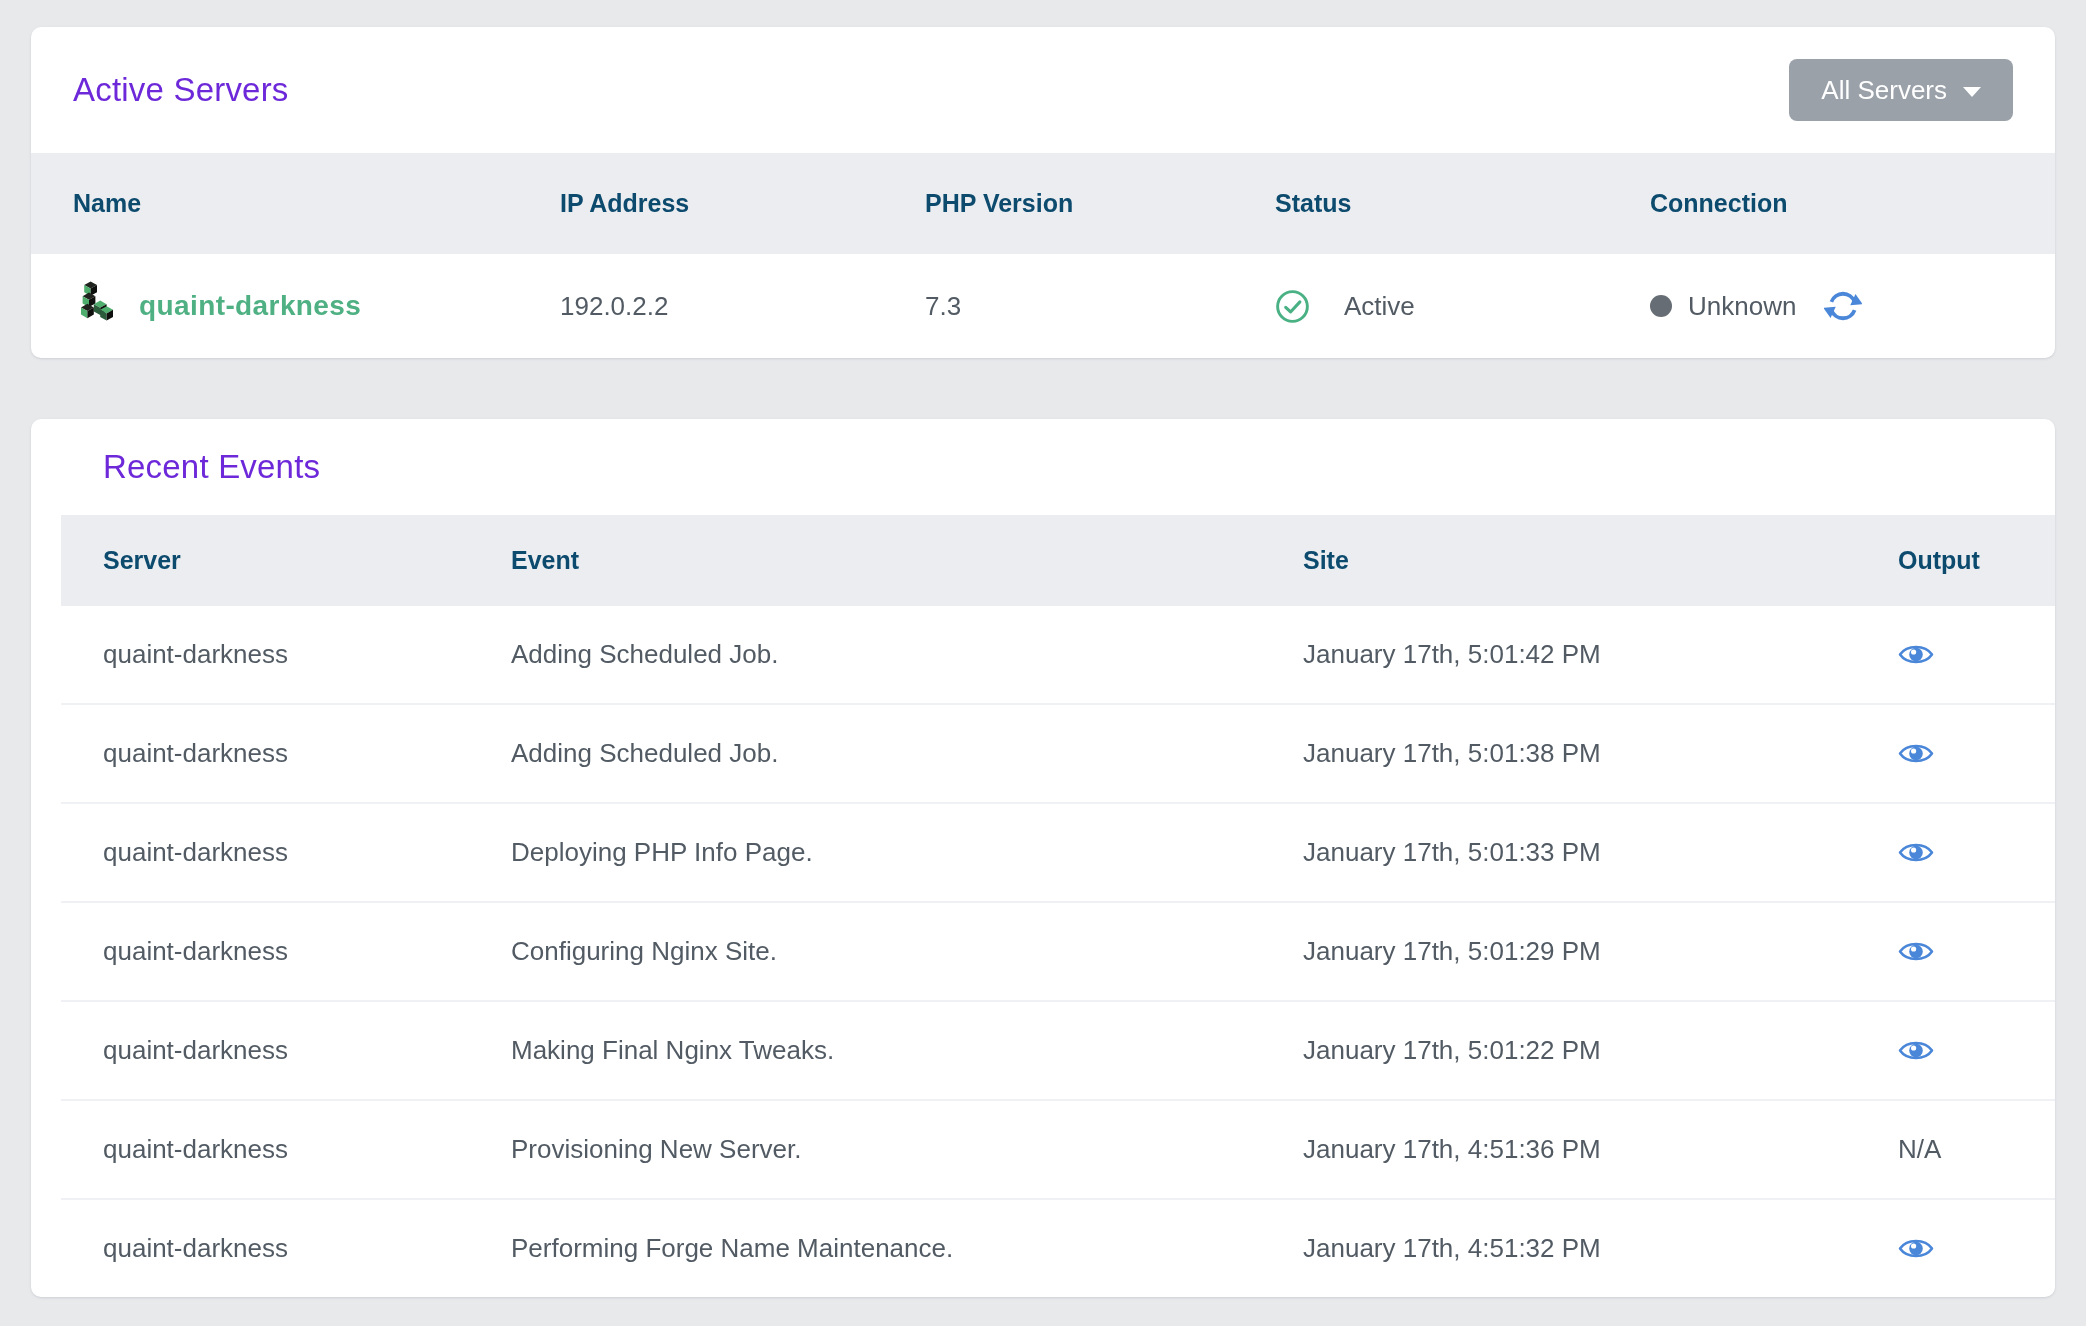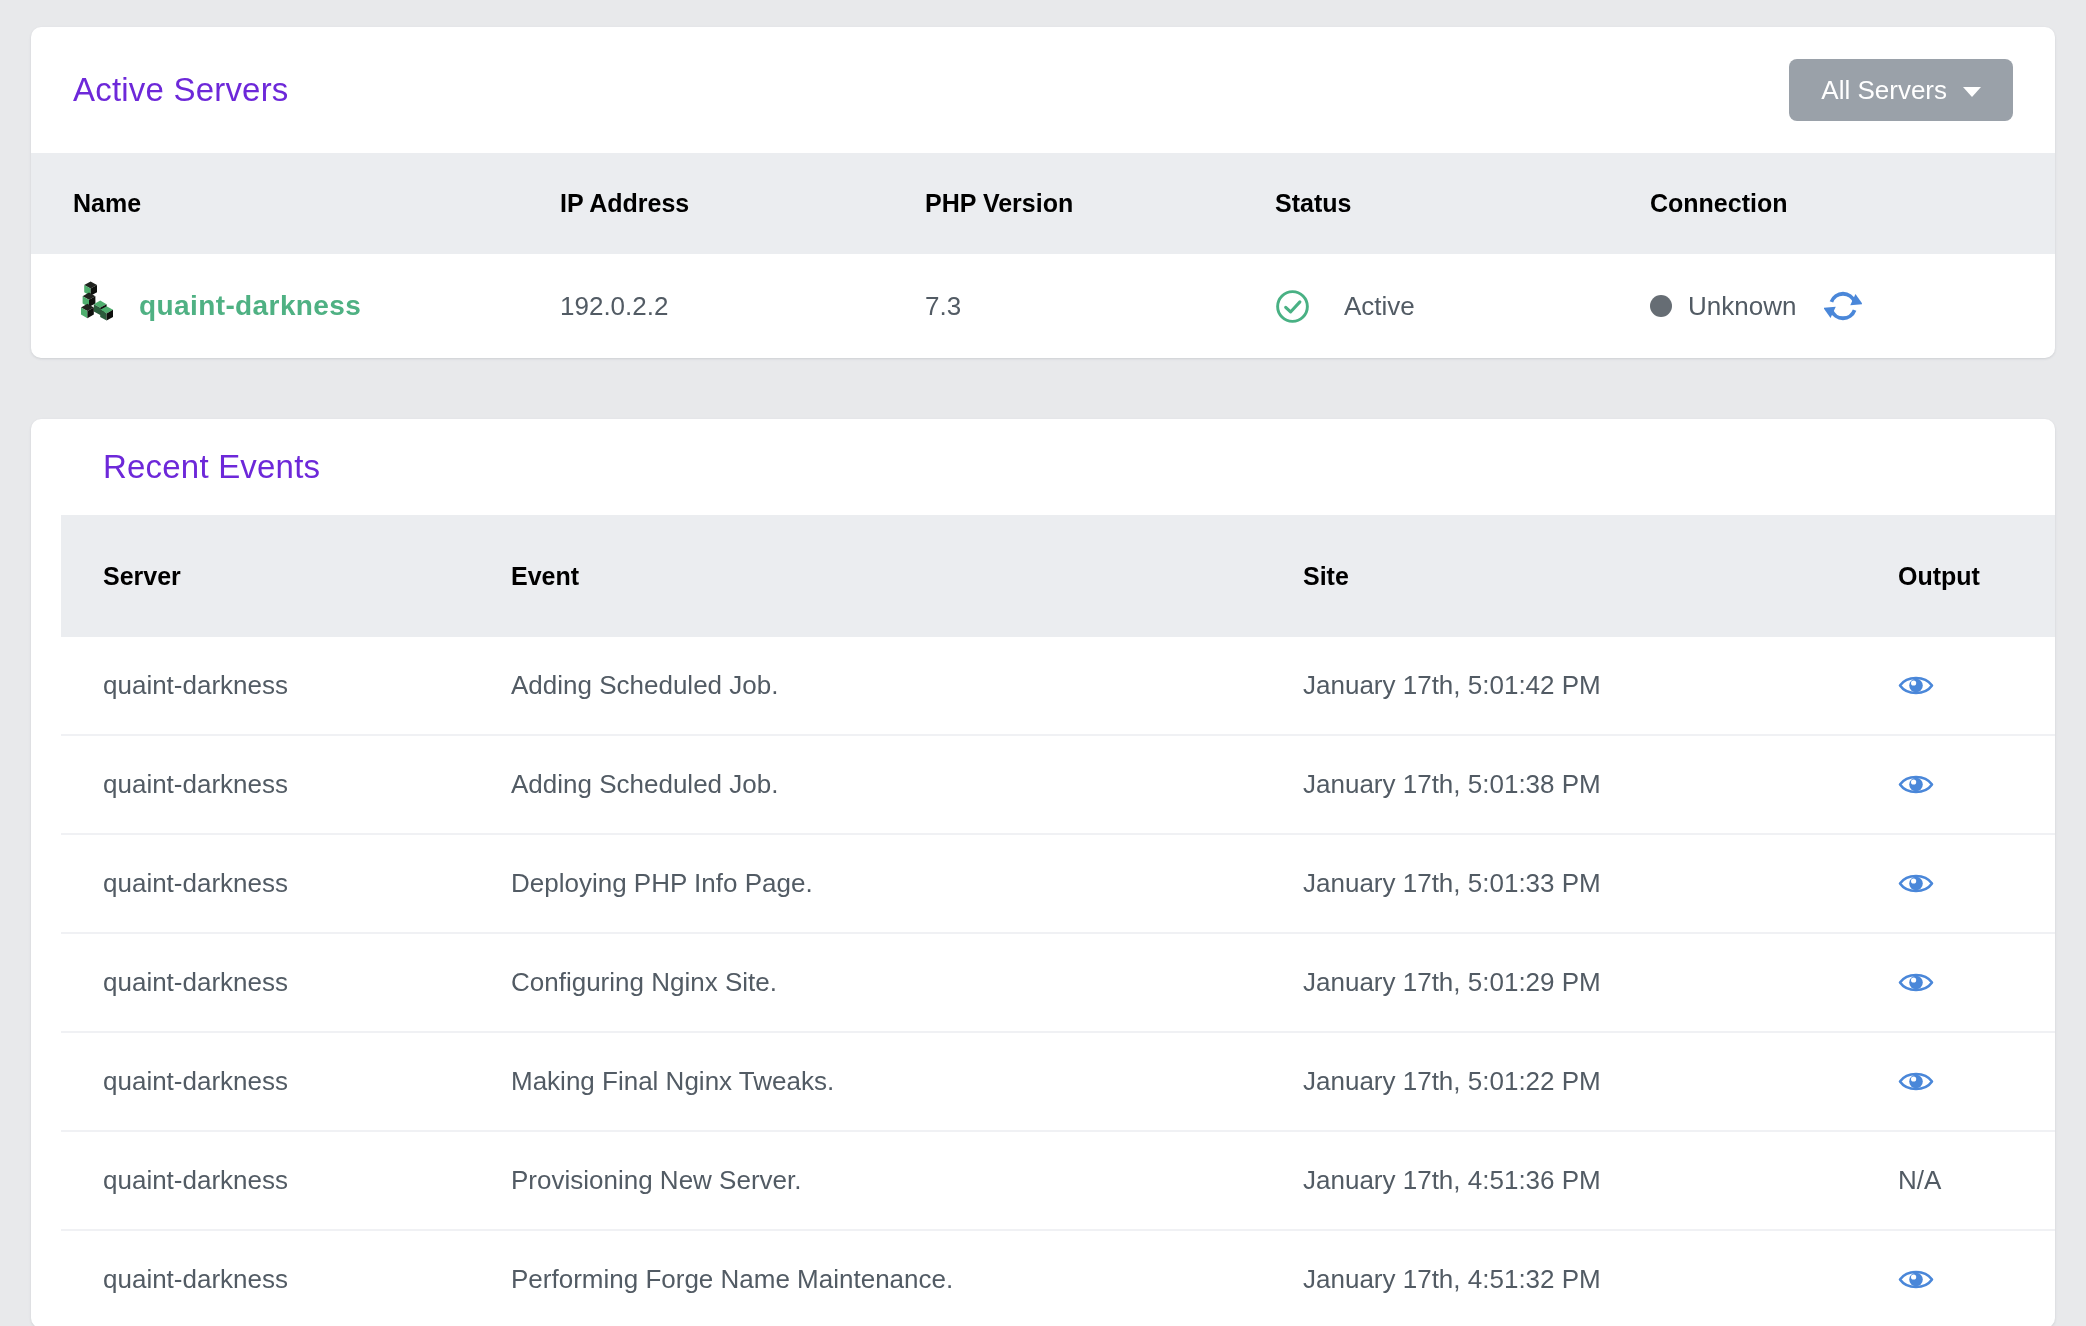--- a/index.html
+++ b/index.html
@@ -60,25 +60,25 @@
     border-top: 10px solid #ffffff;
     margin-top: 3px;
   }
 
   table { width: 100%; border-collapse: collapse; table-layout: fixed; }
   thead th {
     background: #ebedf0;
     text-align: left;
     font-size: 25px;
     font-weight: 700;
-    color: #000000;
+    color: #0c4a6e;
     padding: 0;
   }
   .card-servers thead th { height: 101px; }
-  .card-events  thead th { height: 122px;  }
+  .card-events  thead th { height: 91px;  }
   .card-servers td { height: 104px; }
   .card-events  td { height: 97px;  }
   td {
     padding: 0;
     font-size: 26px;
     color: #525b64;
     vertical-align: middle;
   }
   th.first, td.first { padding-left: 42px; }
 

